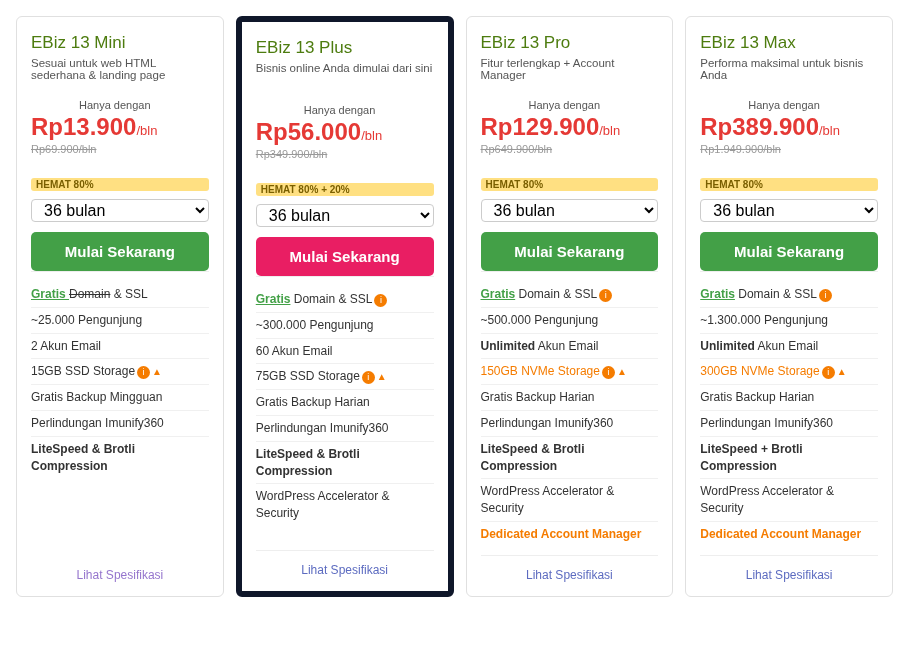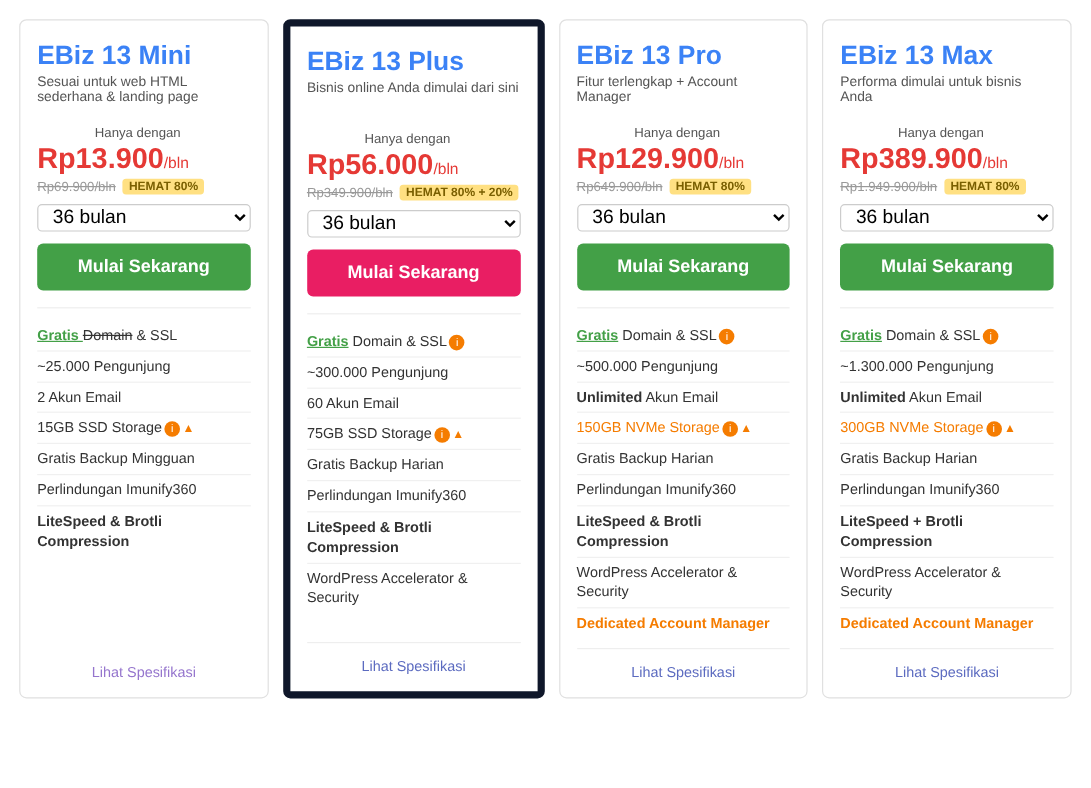--- a/index.html
+++ b/index.html
@@ -23,23 +23,23 @@
       background: #fff;
       display: flex;
       flex-direction: column;
       position: relative;
     }
     .plan-card.featured {
       border: 6px solid #0f172a;
       border-radius: 6px;
     }
     .plan-title {
-      font-size: 22px;
-      font-weight: bold;
-      color: #3b82f6;
+      font-size: 17px;
+      font-weight: normal;
+      color: #4d7c0f;
       margin-bottom: 4px;
     }
     .plan-subtitle {
       font-size: 11.5px;
       color: #555;
       margin-bottom: 10px;
       min-height: 32px;
     }
     .price-label {
       font-size: 11px;
@@ -52,23 +52,23 @@
       font-weight: bold;
       color: #e53935;
       margin-bottom: 2px;
     }
     .price-main span.unit {
       font-size: 13px;
       font-weight: normal;
     }
     .price-original-row {
       display: flex;
-      align-items: center;
-      gap: 6px;
+      gap: 23px;
       margin-bottom: 8px;
+      flex-direction: column;
     }
     .price-original {
       font-size: 11px;
       color: #999;
       text-decoration: line-through;
     }
     .hemat-badge {
       background: #ffe082;
       color: #7a5f00;
       font-size: 10px;
@@ -88,21 +88,20 @@
       appearance: auto;
     }
     .btn-start {
       width: 100%;
       padding: 11px;
       border: none;
       border-radius: 5px;
       font-size: 15px;
       font-weight: bold;
       cursor: pointer;
-      margin-bottom: 14px;
     }
     .btn-green {
       background: #43a047;
       color: #fff;
     }
     .btn-pink {
       background: #e91e63;
       color: #fff;
     }
     .features-list {
@@ -248,21 +247,21 @@
         <li>Gratis Backup Harian</li>
         <li>Perlindungan Imunify360</li>
         <li><strong>LiteSpeed &amp; Brotli Compression</strong></li>
         <li>WordPress Accelerator &amp; Security</li>
         <li><span class="feat-highlight">Dedicated Account Manager</span></li>
       </ul>
       <a class="spec-link" href="#">Lihat Spesifikasi</a>
     </div>
     <div class="plan-card">
       <div class="plan-title">EBiz 13 Max</div>
-      <div class="plan-subtitle">Performa dimulai untuk bisnis Anda</div>
+      <div class="plan-subtitle">Performa maksimal untuk bisnis Anda</div>
       <div class="price-label">Hanya dengan</div>
       <div class="price-main">Rp389.900<span class="unit">/bln</span></div>
       <div class="price-original-row">
         <span class="price-original">Rp1.949.900/bln</span>
         <span class="hemat-badge">HEMAT 80%</span>
       </div>
       <select class="period-select"><option>36 bulan</option></select>
       <button class="btn-start btn-green">Mulai Sekarang</button>
       <ul class="features-list">
         <li><span class="feat-green">Gratis</span> Domain &amp; SSL<span class="icon-info">i</span></li>

